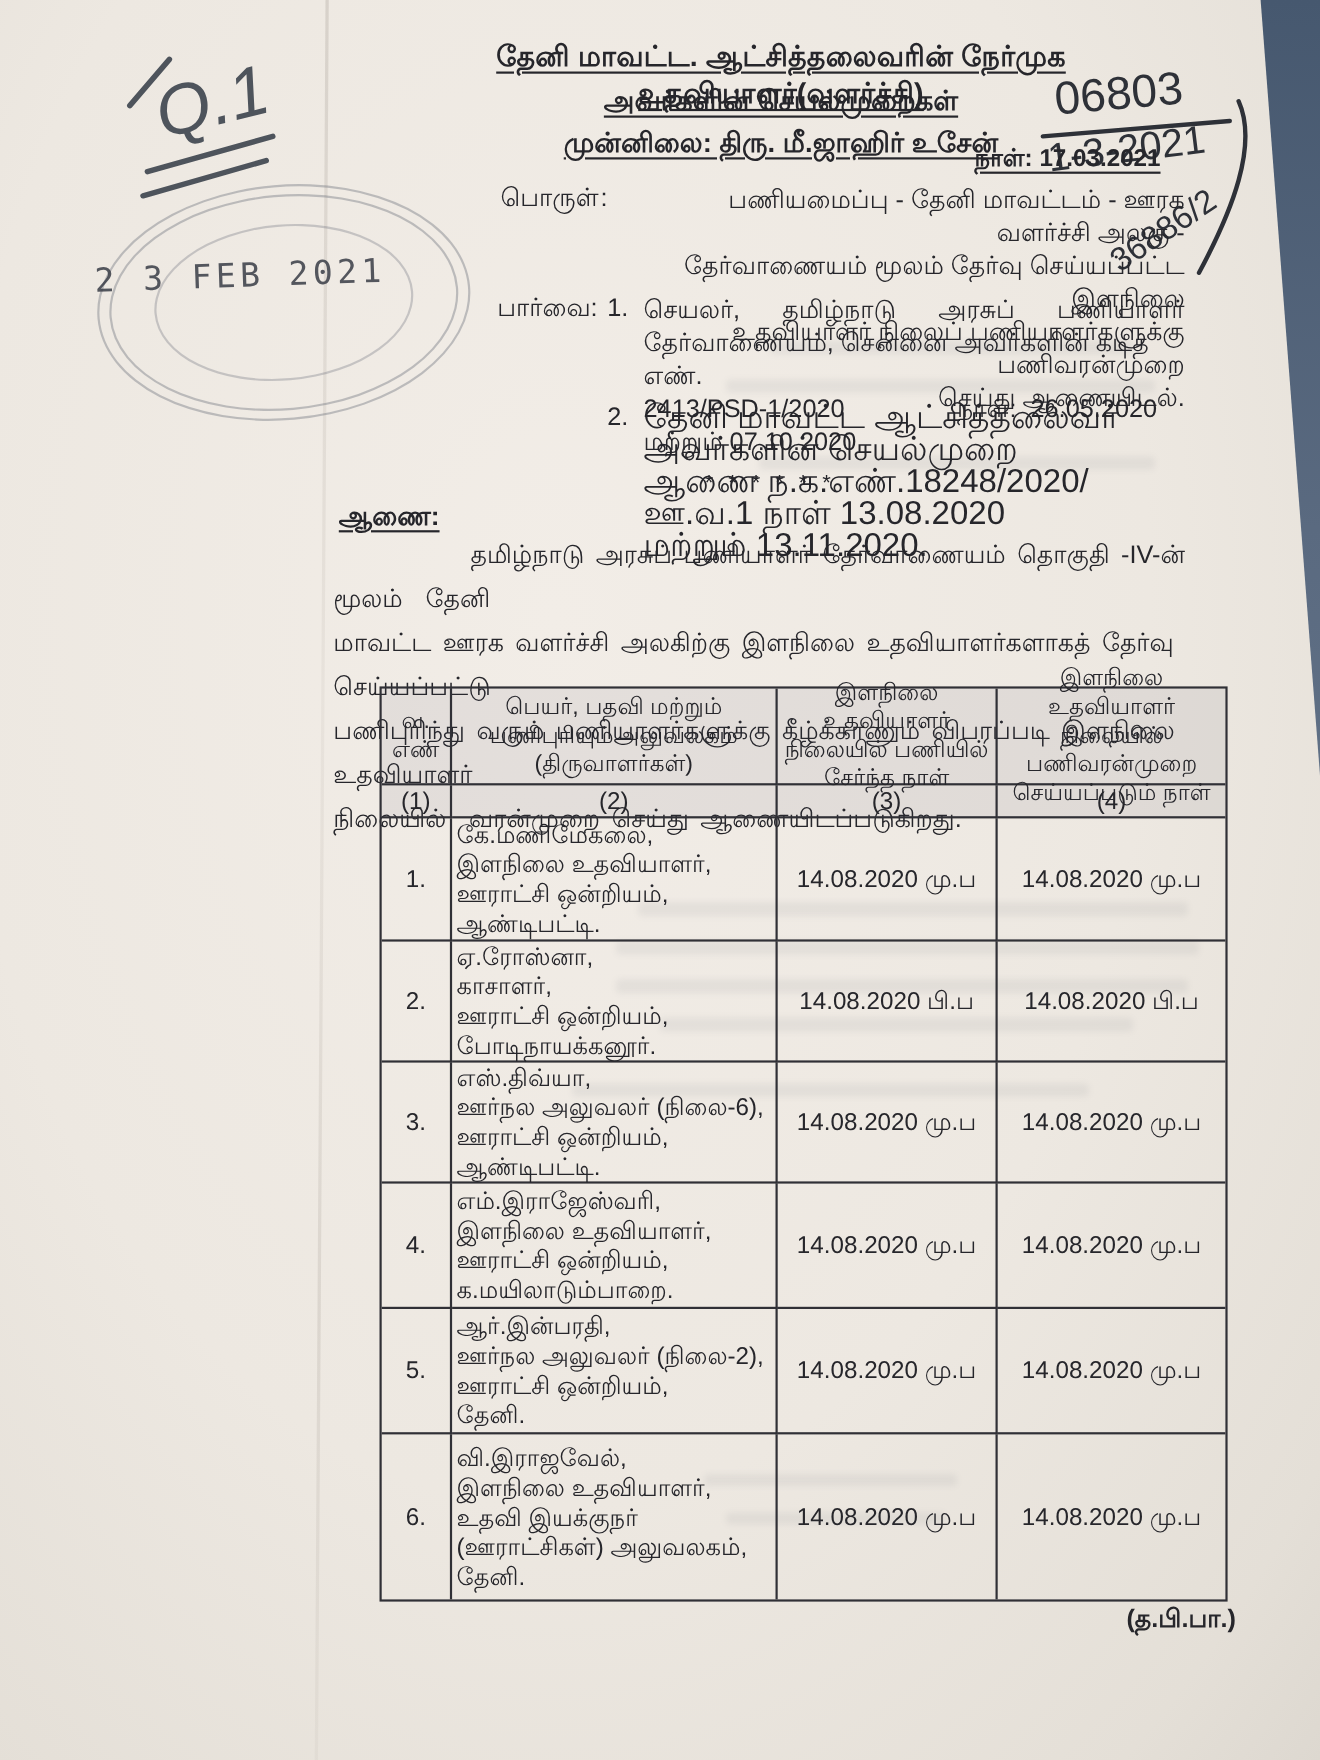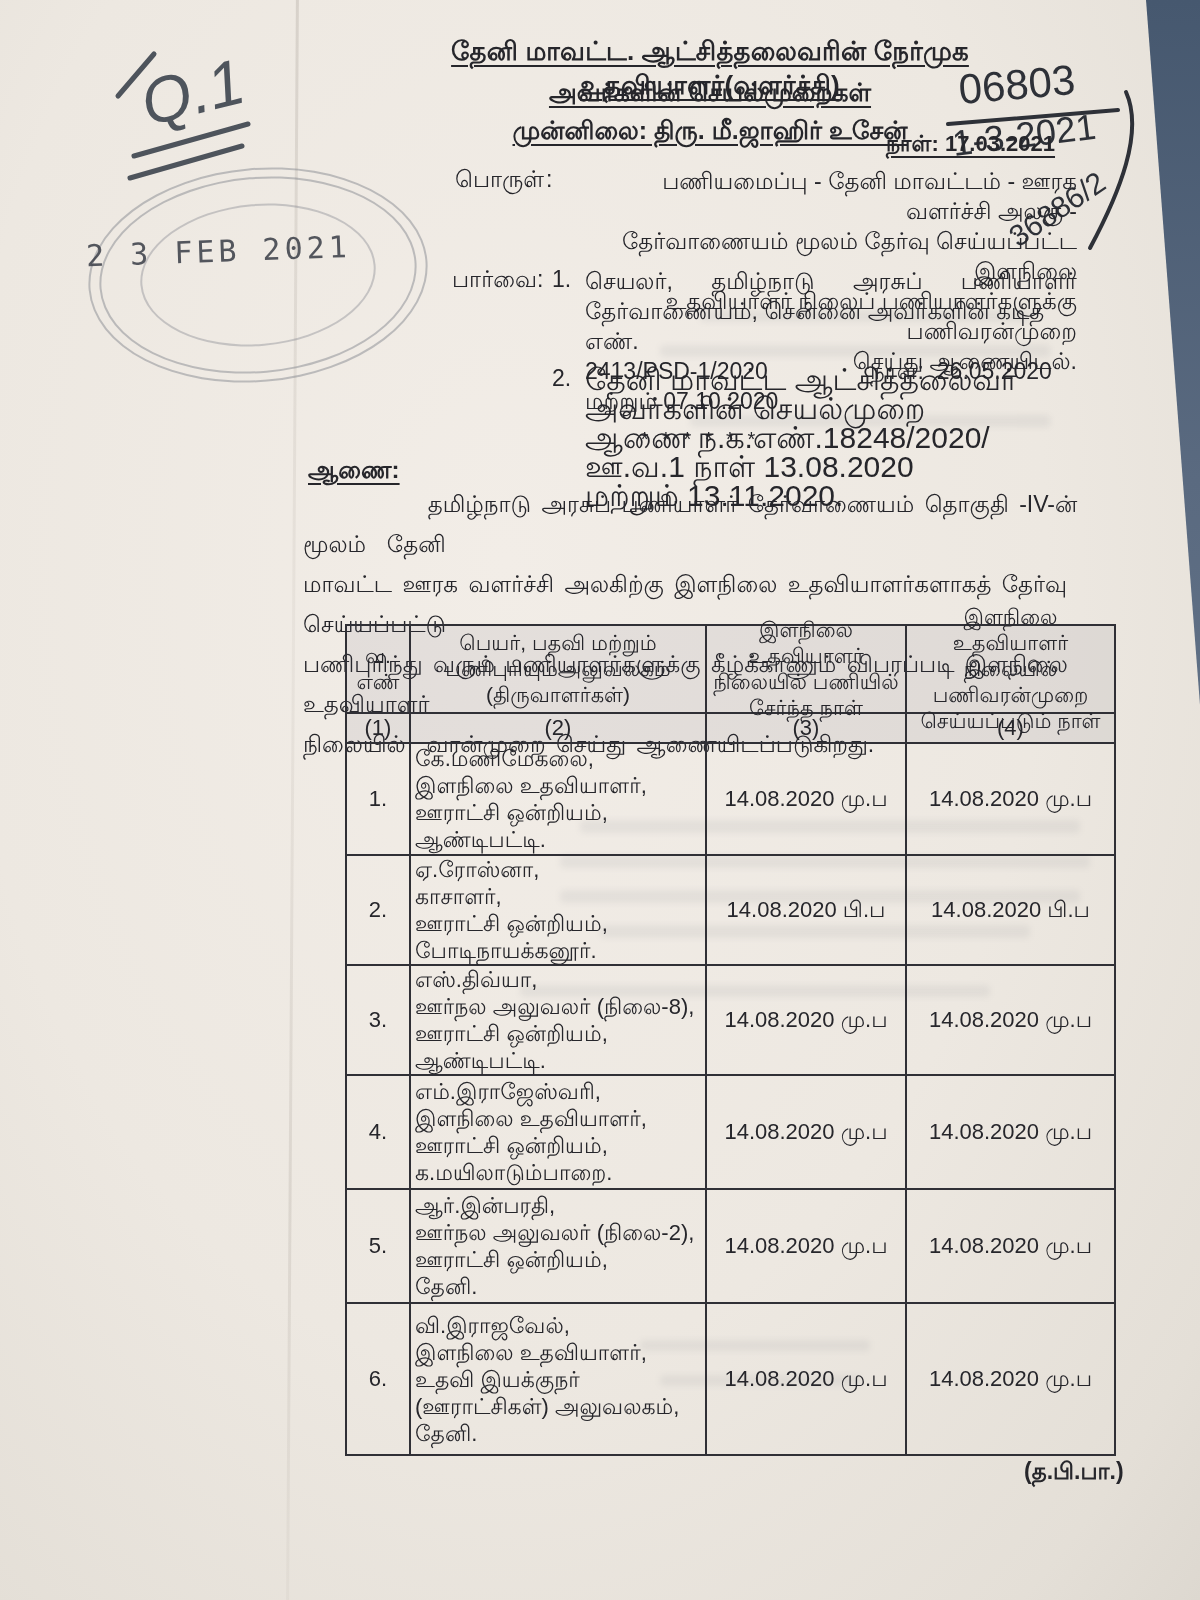--- a/index.html
+++ b/index.html
@@ -202,21 +202,21 @@
       <div class="cell num">2.</div>
       <div class="cell name pre">ஏ.ரோஸ்னா,
 காசாளர்,
 ஊராட்சி ஒன்றியம்,
 போடிநாயக்கனூர்.</div>
       <div class="cell date">14.08.2020 பி.ப</div>
       <div class="cell date cl">14.08.2020 பி.ப</div>
 
       <div class="cell num">3.</div>
       <div class="cell name pre">எஸ்.திவ்யா,
-ஊர்நல அலுவலர் (நிலை-8),
+ஊர்நல அலுவலர் (நிலை-6),
 ஊராட்சி ஒன்றியம்,
 ஆண்டிபட்டி.</div>
       <div class="cell date">14.08.2020 மு.ப</div>
       <div class="cell date cl">14.08.2020 மு.ப</div>
 
       <div class="cell num">4.</div>
       <div class="cell name pre">எம்.இராஜேஸ்வரி,
 இளநிலை உதவியாளர்,
 ஊராட்சி ஒன்றியம்,
 க.மயிலாடும்பாறை.</div>

